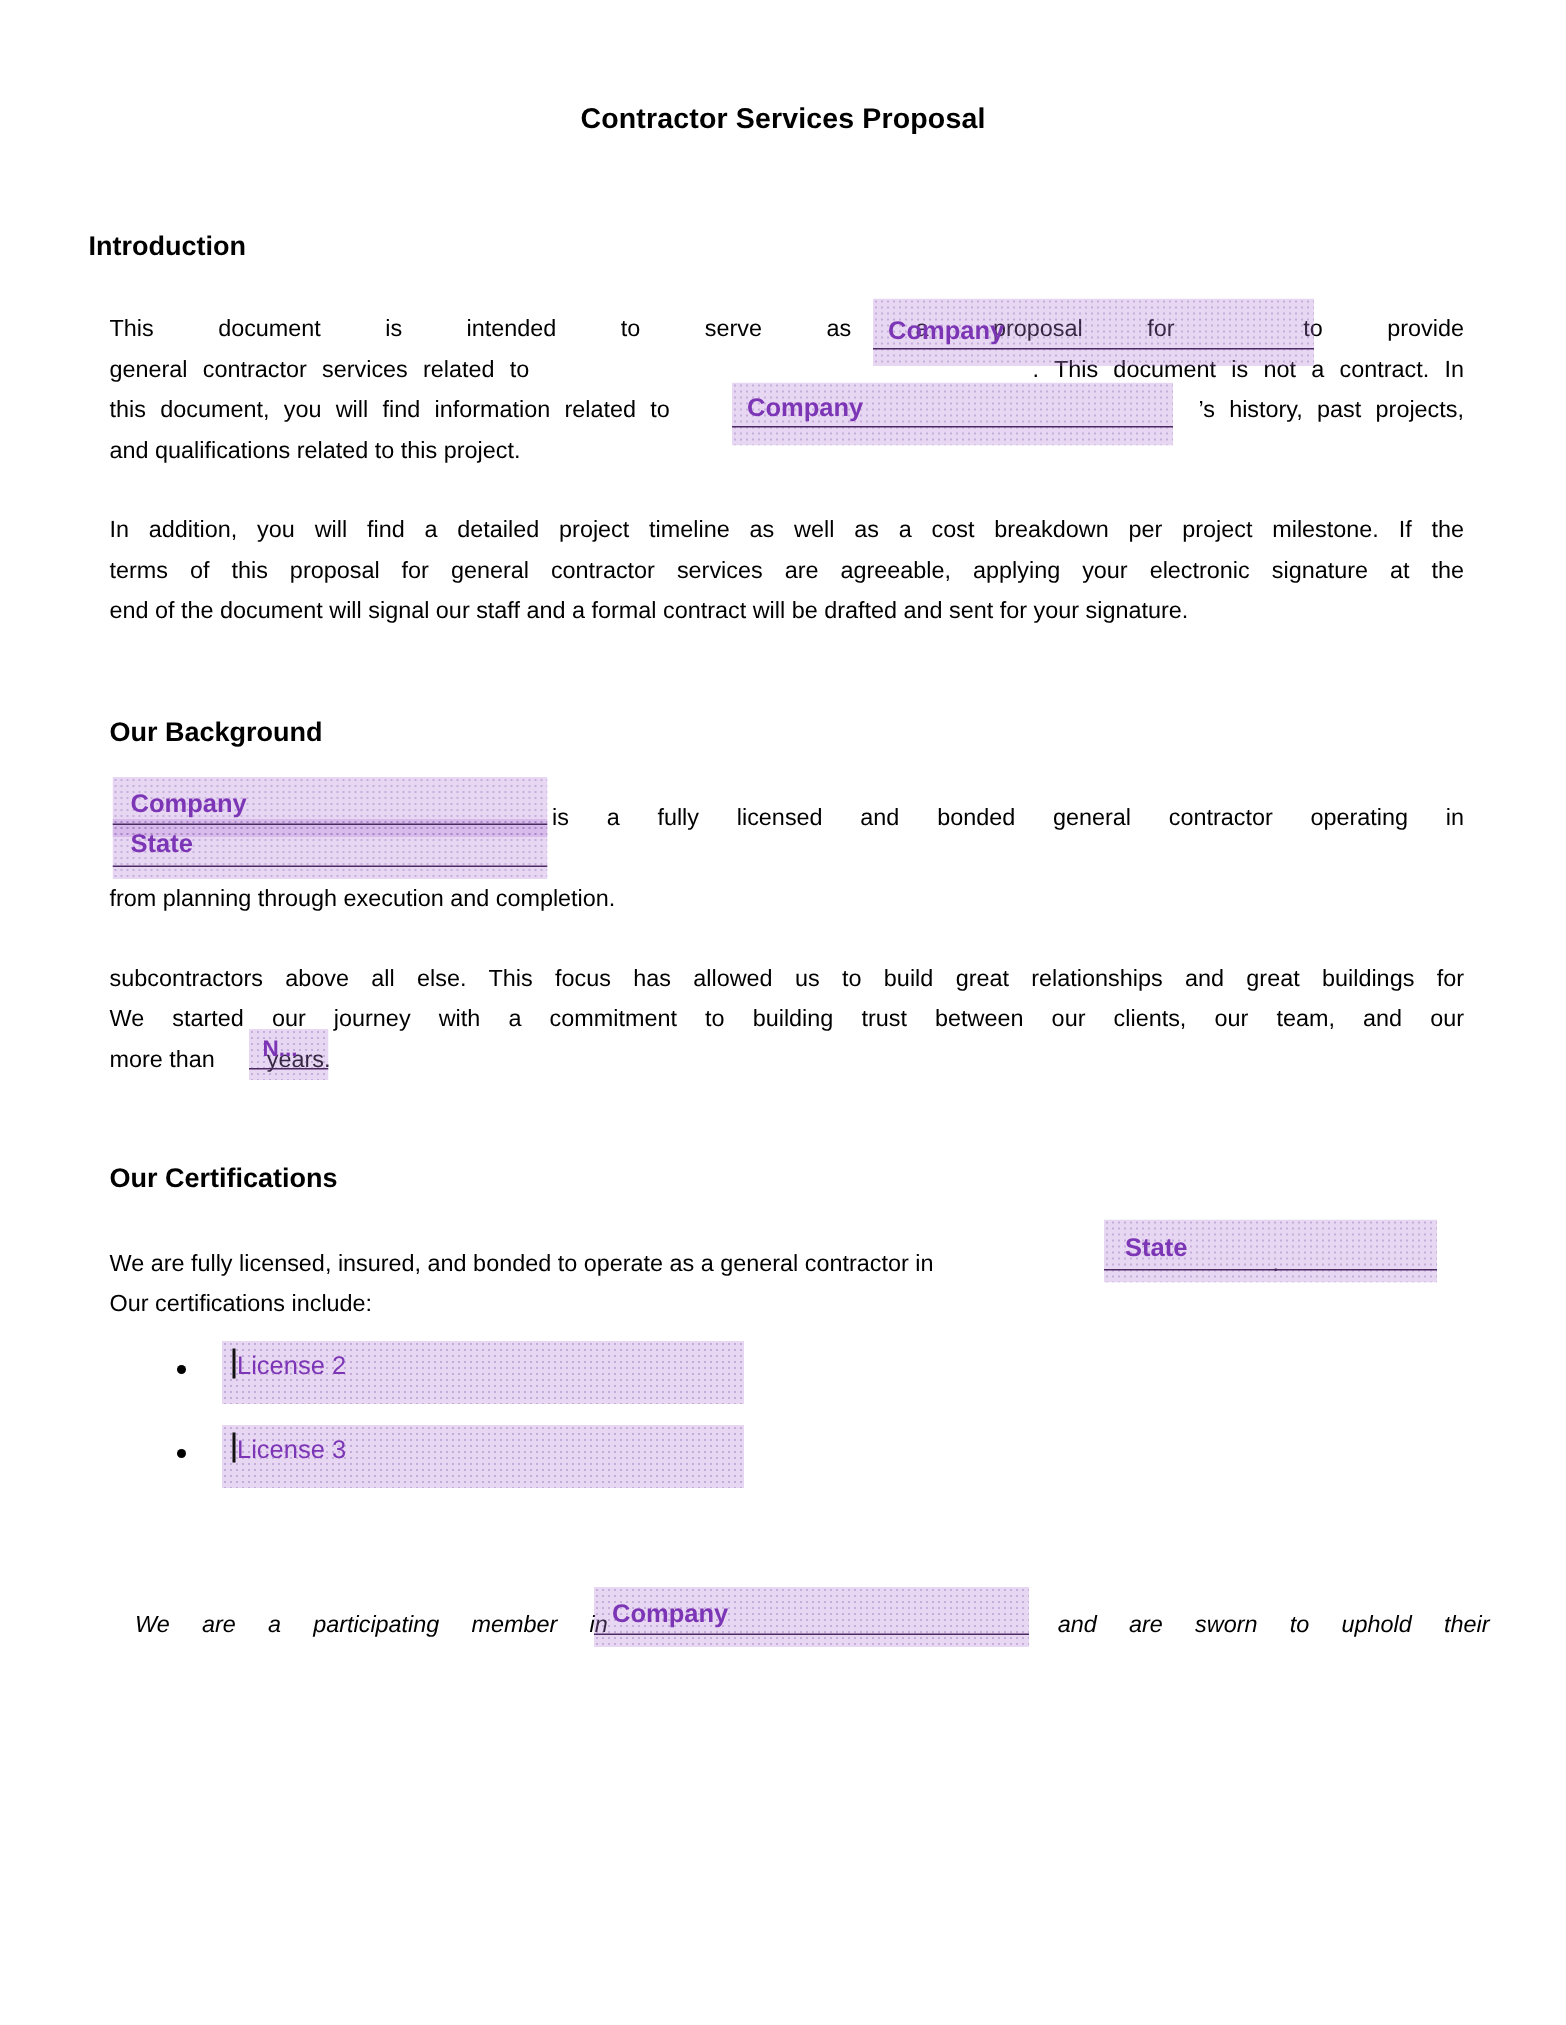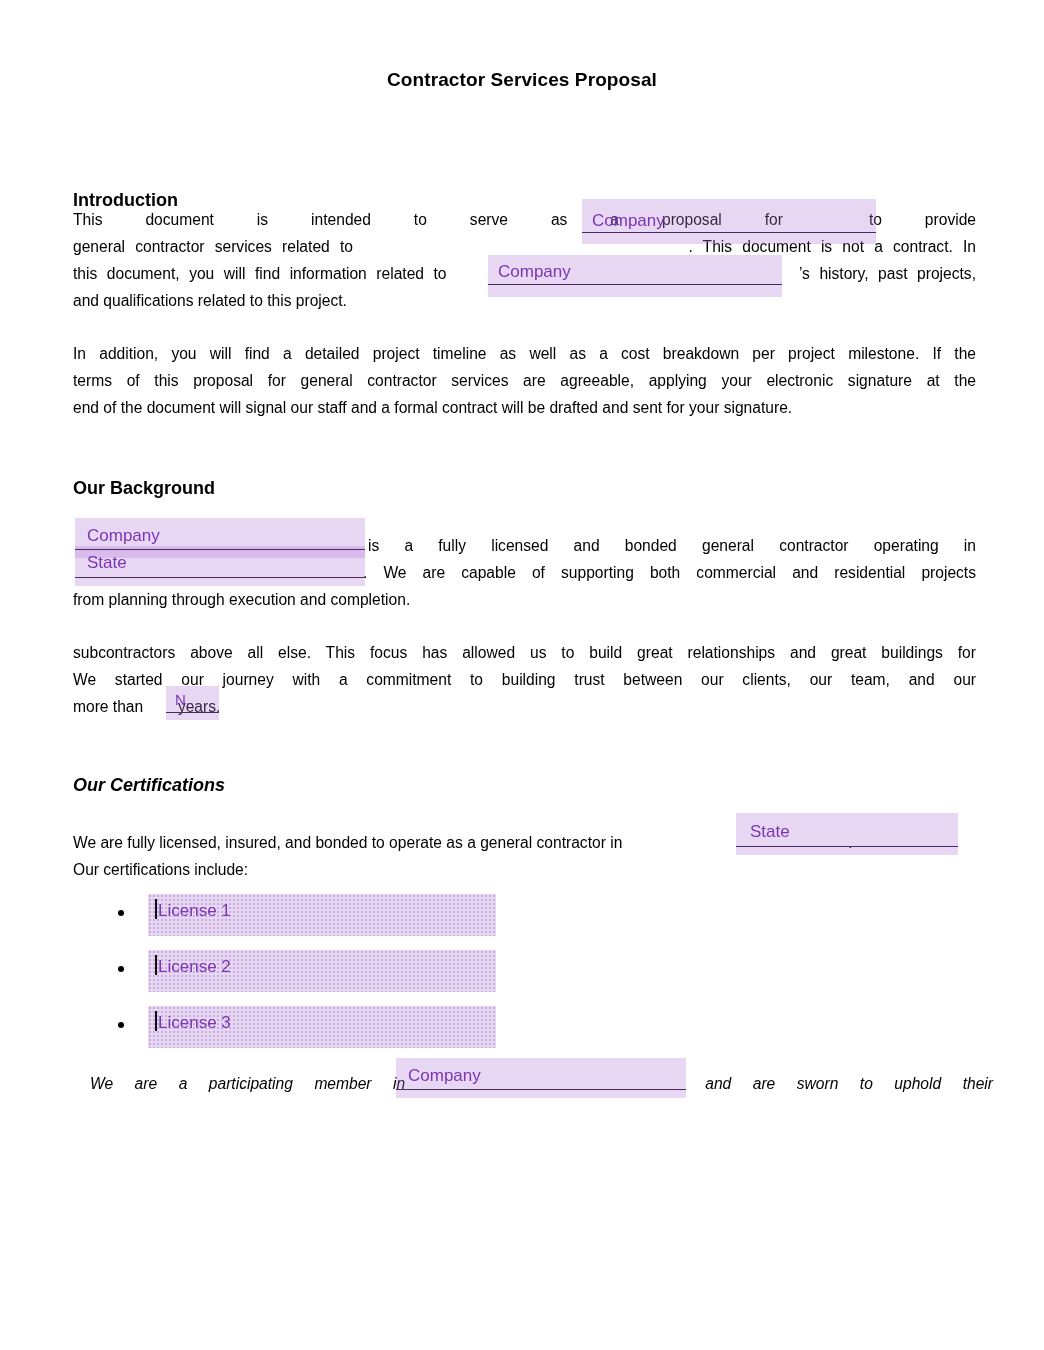--- a/index.html
+++ b/index.html
@@ -35,23 +35,23 @@
     line-height: 1.3;
   }
 
   
   .section-heading {
     font-size: 18px;
     font-weight: bold;
     margin: 0;
     line-height: 1.3;
   }
-  #h-introduction   { position: absolute; left: 73px; top: 153px; margin-top: 36px; }
+  #h-introduction   { position: absolute; left: 59px; top: 153px; }
   #h-background     { position: absolute; left: 73px; top: 477px; }
-  #h-certifications { position: absolute; left: 73px; top: 774px; font-style: italic; }
+  #h-certifications { position: absolute; left: 73px; top: 774px; }
 
   
   .para {
     position: absolute;
     font-size: 15.6px;
     line-height: 27px;
     text-align: justify;
     text-justify: inter-word;
     color: #000000;
   }
@@ -77,20 +77,21 @@
     background-image: radial-gradient(rgba(120, 80, 160, 0.30) 0.6px, transparent 0.7px);
     background-size: 4px 4px;
     z-index: 0;
   }
   .afield .ftext {
     position: absolute;
     z-index: 2;
     color: #7b35b5;
     font-size: 17px;
     line-height: 1;
+    font-weight: bold;
   }
   .afield .rule {
     position: absolute;
     height: 0;
     border-bottom: 1.6px solid #4b2a63;
     z-index: 3;
   }
 
   
   .bullet-list {
@@ -188,21 +189,21 @@
   <div class="para" id="p-intro-2">
     <span class="jrow">In addition, you will find a detailed project timeline as well as a cost breakdown per project milestone. If the</span>
     <span class="jrow">terms of this proposal for general contractor services are agreeable, applying your electronic signature at the</span>
     <span class="jrow nolast">end of the document will signal our staff and a formal contract will be drafted and sent for your signature.</span>
   </div>
 
   <div class="section-heading" id="h-background">Our Background</div>
 
   <div class="para" id="p-bg-1">
     <span class="jrow"><span style="display:inline-block;width:295px;">&nbsp;</span><span>is  a  fully  licensed  and  bonded  general  contractor  operating  in</span></span>
-    <span class="jrow"><span style="display:inline-block;width:290px;">&nbsp;</span><span>. We are capable of supporting both commercial and residential projects</span></span>
+    <span class="jrow"><span style="display:inline-block;width:290px;">&nbsp;</span></span>
     <span class="jrow nolast"><span>from planning through execution and completion.</span></span>
   </div>
 
   <div class="afield" id="f-bg-company" style="left:75px; top:518px; width:290px; height:40px;">
     <span class="fill"></span>
     <span class="ftext" style="left:12px; top:9px;">Company</span>
     <span class="rule" style="left:0px; right:0px; top:31px;"></span>
   </div>
 
   <div class="afield" id="f-bg-state" style="left:75px; top:546px; width:290px; height:40px;">
@@ -231,26 +232,20 @@
   </div>
 
   <div class="afield" id="f-cert-state" style="left:736px; top:813px; width:222px; height:42px;">
     <span class="fill"></span>
     <span class="ftext" style="left:14px; top:10px;">State</span>
     <span class="rule" style="left:0px; right:0px; top:33px;"></span>
   </div>
 
   <div class="bullet-list">
 
-    <div class="bullet-row">
-      <span class="bullet-dot"></span>
-      <span class="lic-box"></span>
-      <span class="lic-caret"></span>
-      <span class="lic-text">License 1</span>
-    </div>
 
     <div class="bullet-row">
       <span class="bullet-dot"></span>
       <span class="lic-box"></span>
       <span class="lic-caret"></span>
       <span class="lic-text">License 2</span>
     </div>
 
     <div class="bullet-row">
       <span class="bullet-dot"></span>

